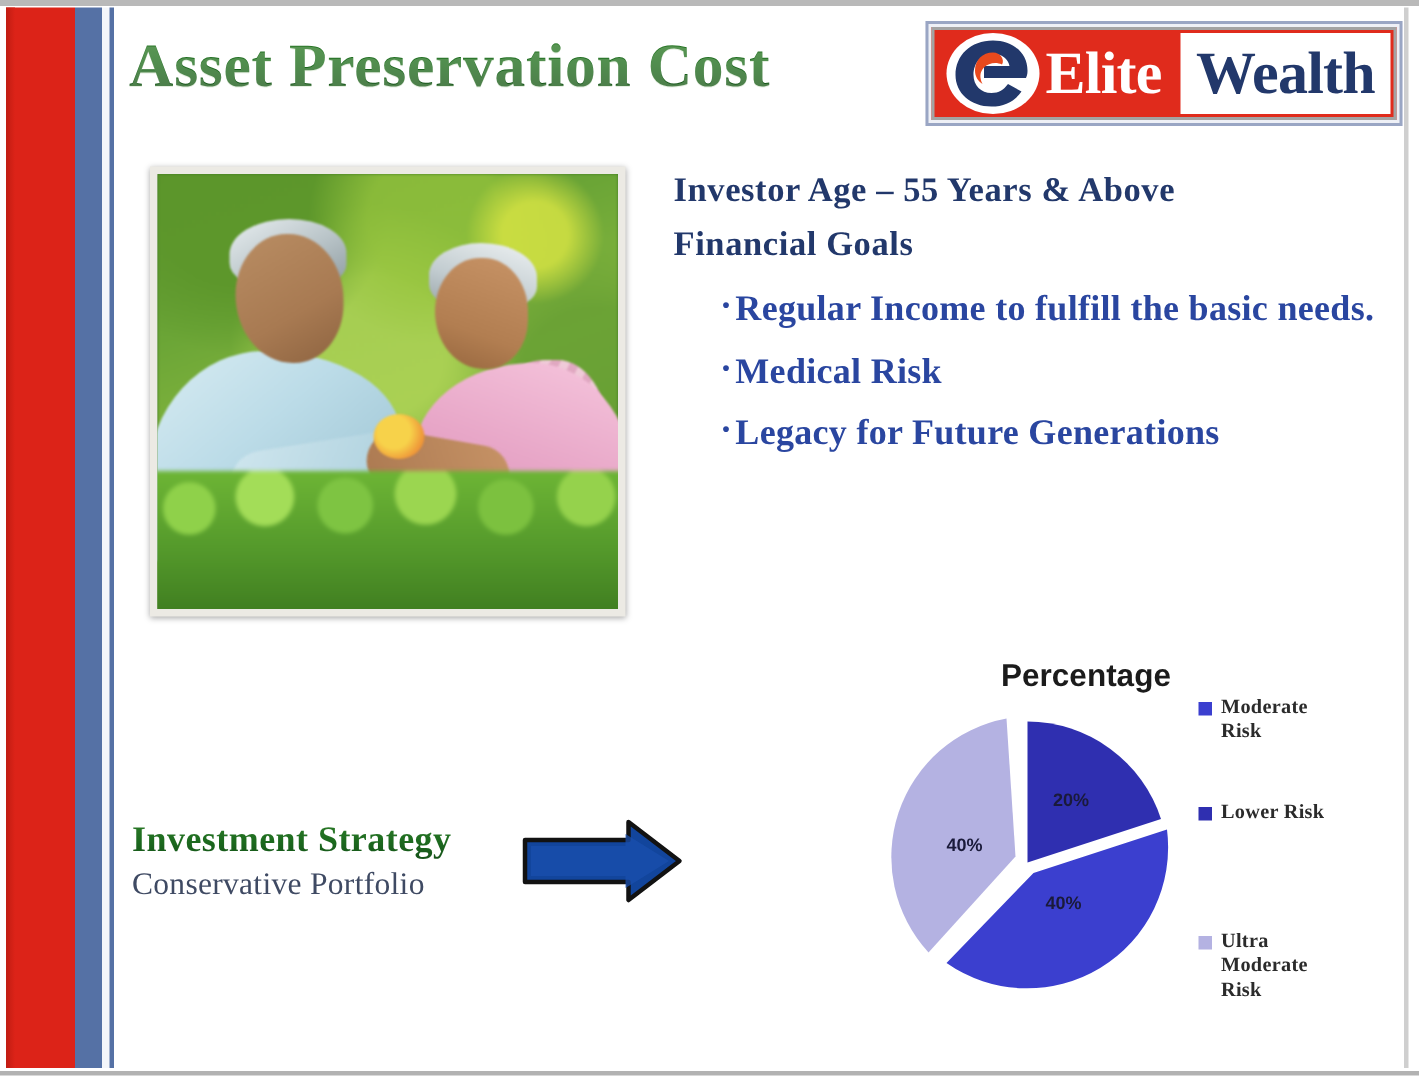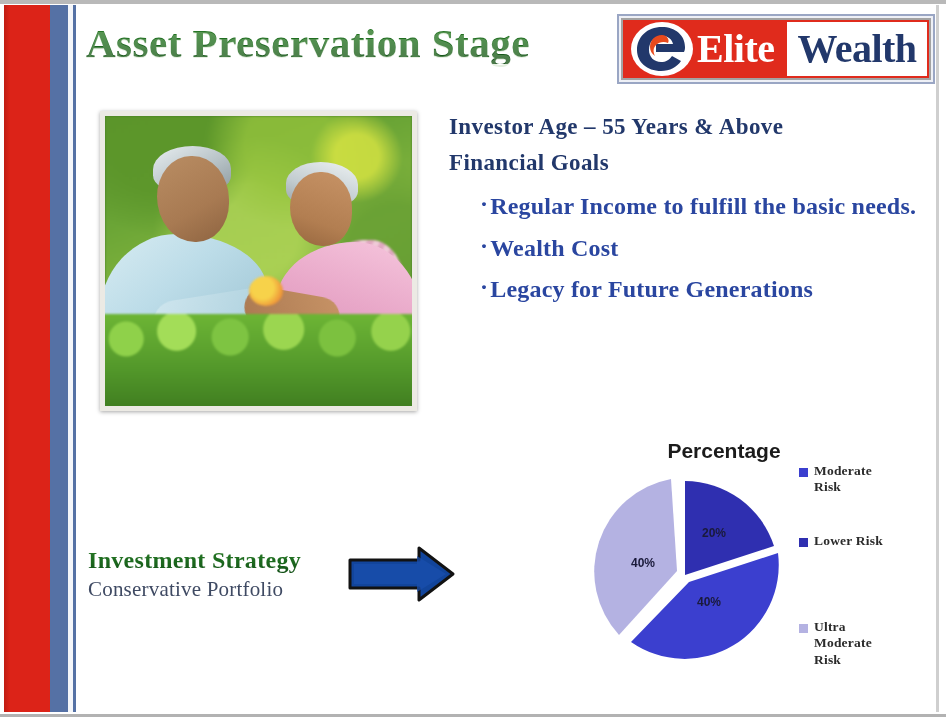--- a/index.html
+++ b/index.html
@@ -161,21 +161,21 @@
   <div class="frame-bottom"></div>
   <div class="band-red"></div>
   <div class="band-blue"></div>
   <div class="band-white"></div>
   <div class="band-line"></div>
   <div class="content-edge"></div>
   <div class="right-edge"></div>
 
   <div class="stage">
 
-    <div class="title">Asset Preservation Stage</div>
+    <div class="title">Asset Preservation Cost</div>
 
     <div class="logo">
       <div class="logo-inner">
         <div class="logo-e">
           <svg width="66" height="56" viewBox="0 0 66 56">
             <ellipse cx="33" cy="28" rx="31" ry="27" fill="#ffffff"></ellipse>
             <path d="M33 6 C18 6 8 16 8 29 C8 41 18 50 32 50 C41 50 48 46 52 40 L43 35 C40 39 37 41 32 41 C25 41 20 36 20 29 C20 21 25 15 33 15 C39 15 43 18 44 23 L27 23 L27 31 L55 31 C56 29 56 27 56 26 C56 14 46 6 33 6 Z" fill="#22386b"></path>
             <path d="M33 14 C26 14 21 19 21 26 C21 30 23 33 26 35 C24 31 24 27 27 24 C30 21 35 20 39 22 C41 19 38 14 33 14 Z" fill="#e8491d"></path>
           </svg>
         </div>
@@ -201,21 +201,21 @@
         <div class="pg-flower"></div>
         <div class="pg-hedge"></div>
       </div>
     </div>
 
     <div class="info">
       <div class="info-h">Investor Age – 55 Years &amp; Above</div>
       <div class="info-h">Financial Goals</div>
       <div class="bullets">
         <div class="bullet">Regular Income to fulfill the basic needs.</div>
-        <div class="bullet">Wealth Cost</div>
+        <div class="bullet">Medical Risk</div>
         <div class="bullet">Legacy for Future Generations</div>
       </div>
     </div>
 
     <div class="strategy">
       <div class="strategy-title">Investment Strategy</div>
       <div class="strategy-sub">Conservative Portfolio</div>
     </div>
 
     <div class="arrow">

